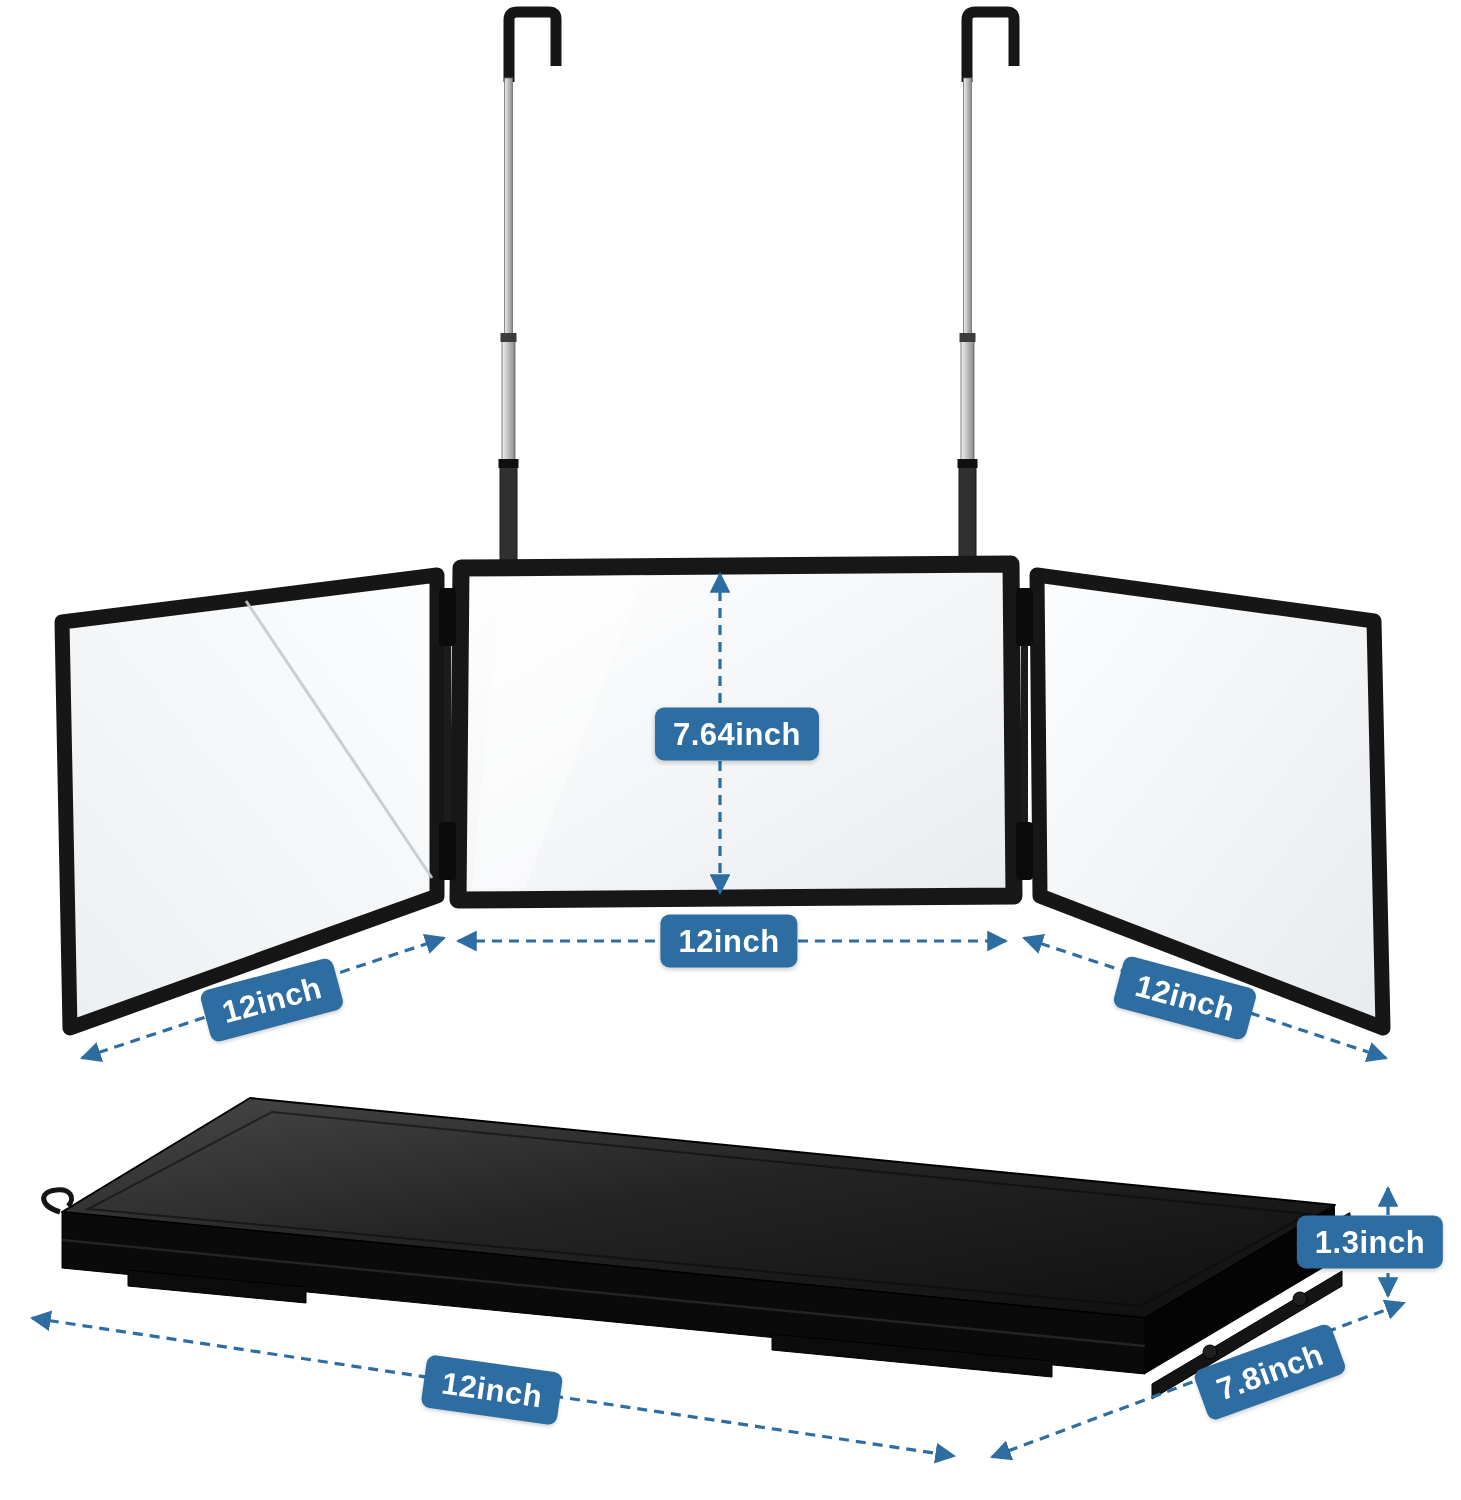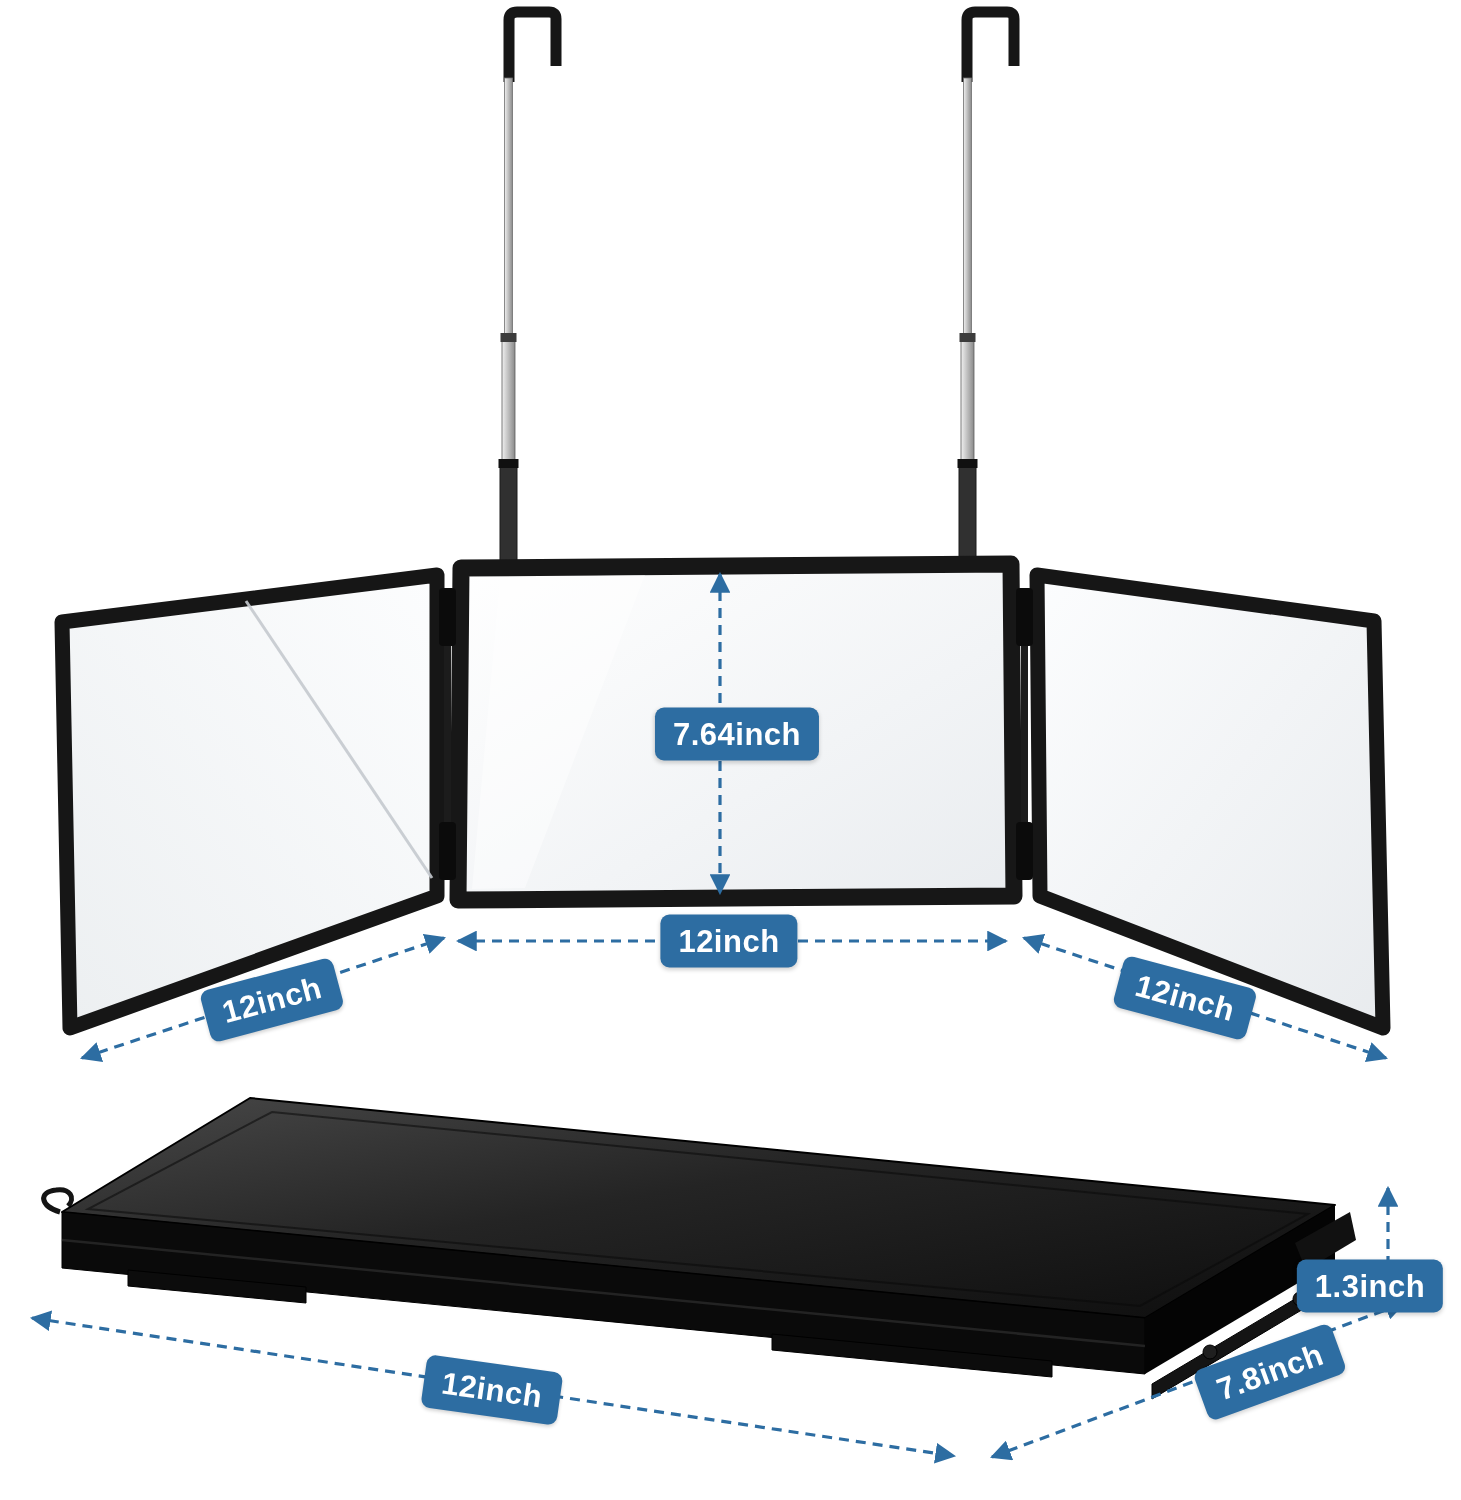--- a/index.html
+++ b/index.html
@@ -148,15 +148,15 @@
   <div class="badge" style="left:729px; top:941px;">12inch</div>
 
   <div class="badge" style="left:272px; top:1000px; --r:-15deg;">12inch</div>
 
   <div class="badge" style="left:1185px; top:998px; --r:15deg;">12inch</div>
 
   <div class="badge" style="left:492px; top:1390px; --r:8deg;">12inch</div>
 
   <div class="badge" style="left:1270px; top:1372px; --r:-20deg;">7.8inch</div>
 
-  <div class="badge" style="left:1370px; top:1242px;margin-top:44px;">1.3inch</div>
+  <div class="badge" style="left:1370px; top:1242px;">1.3inch</div>
 
 </div>
 
 </body></html>

